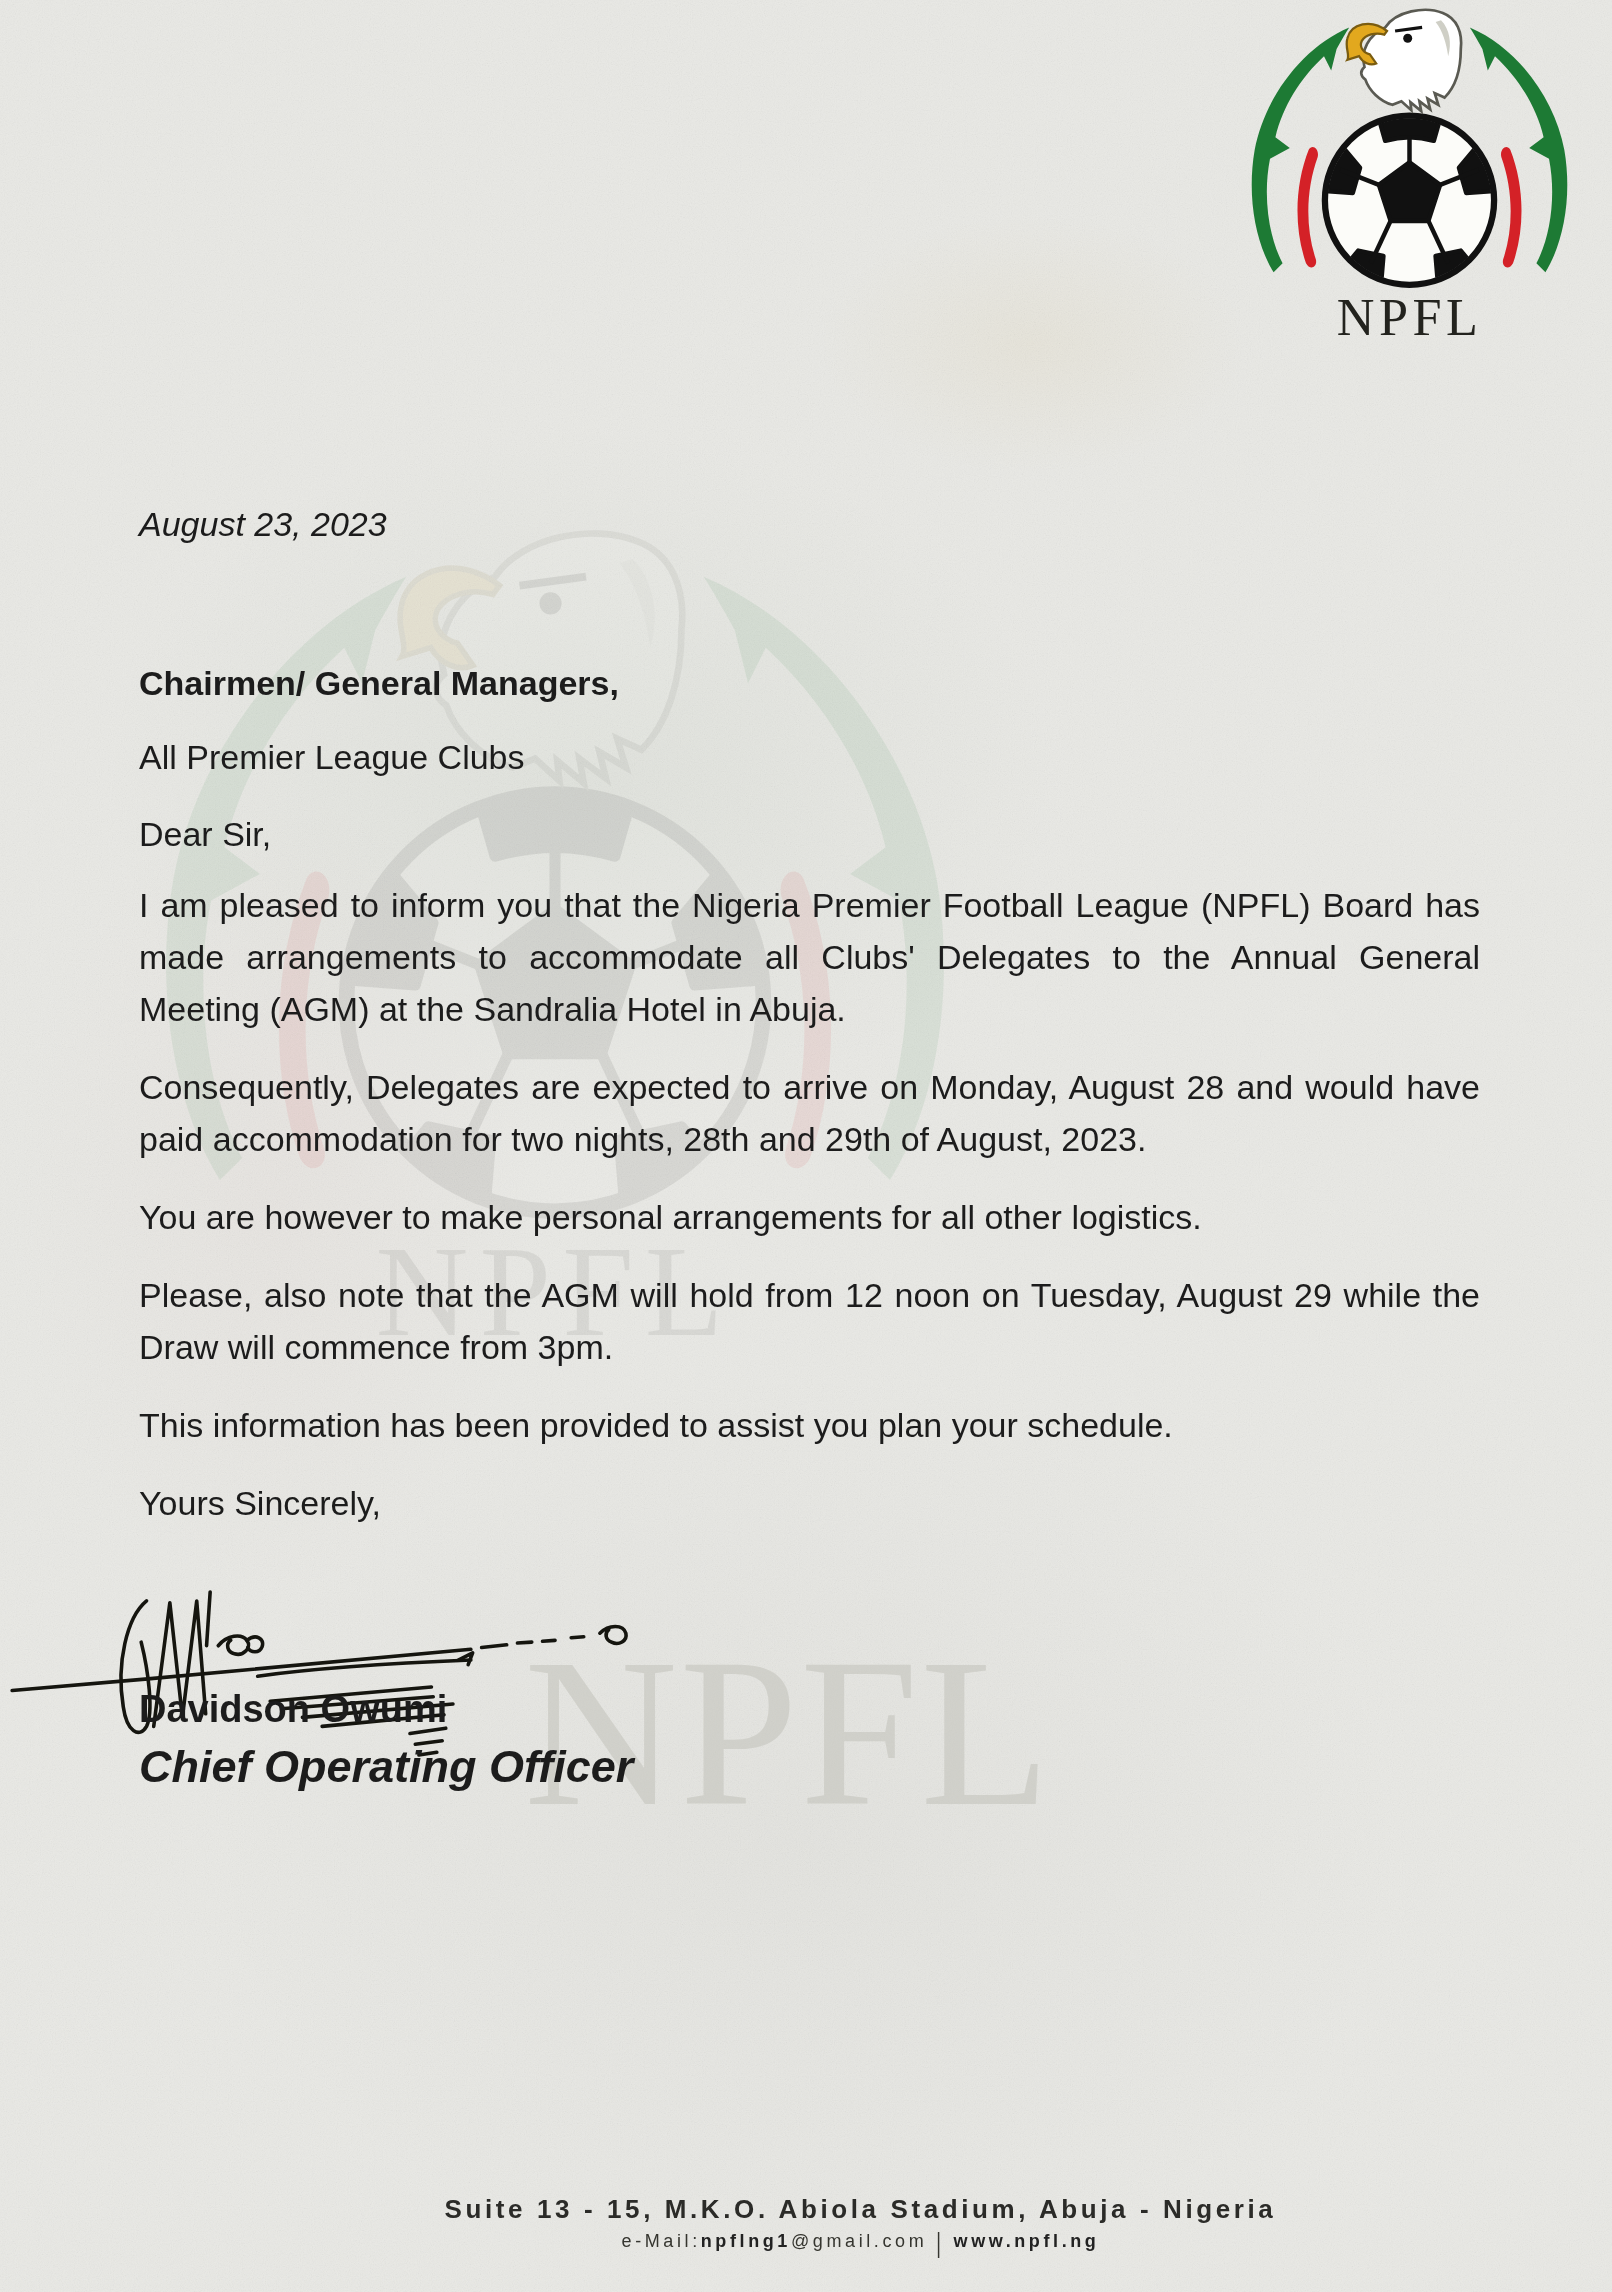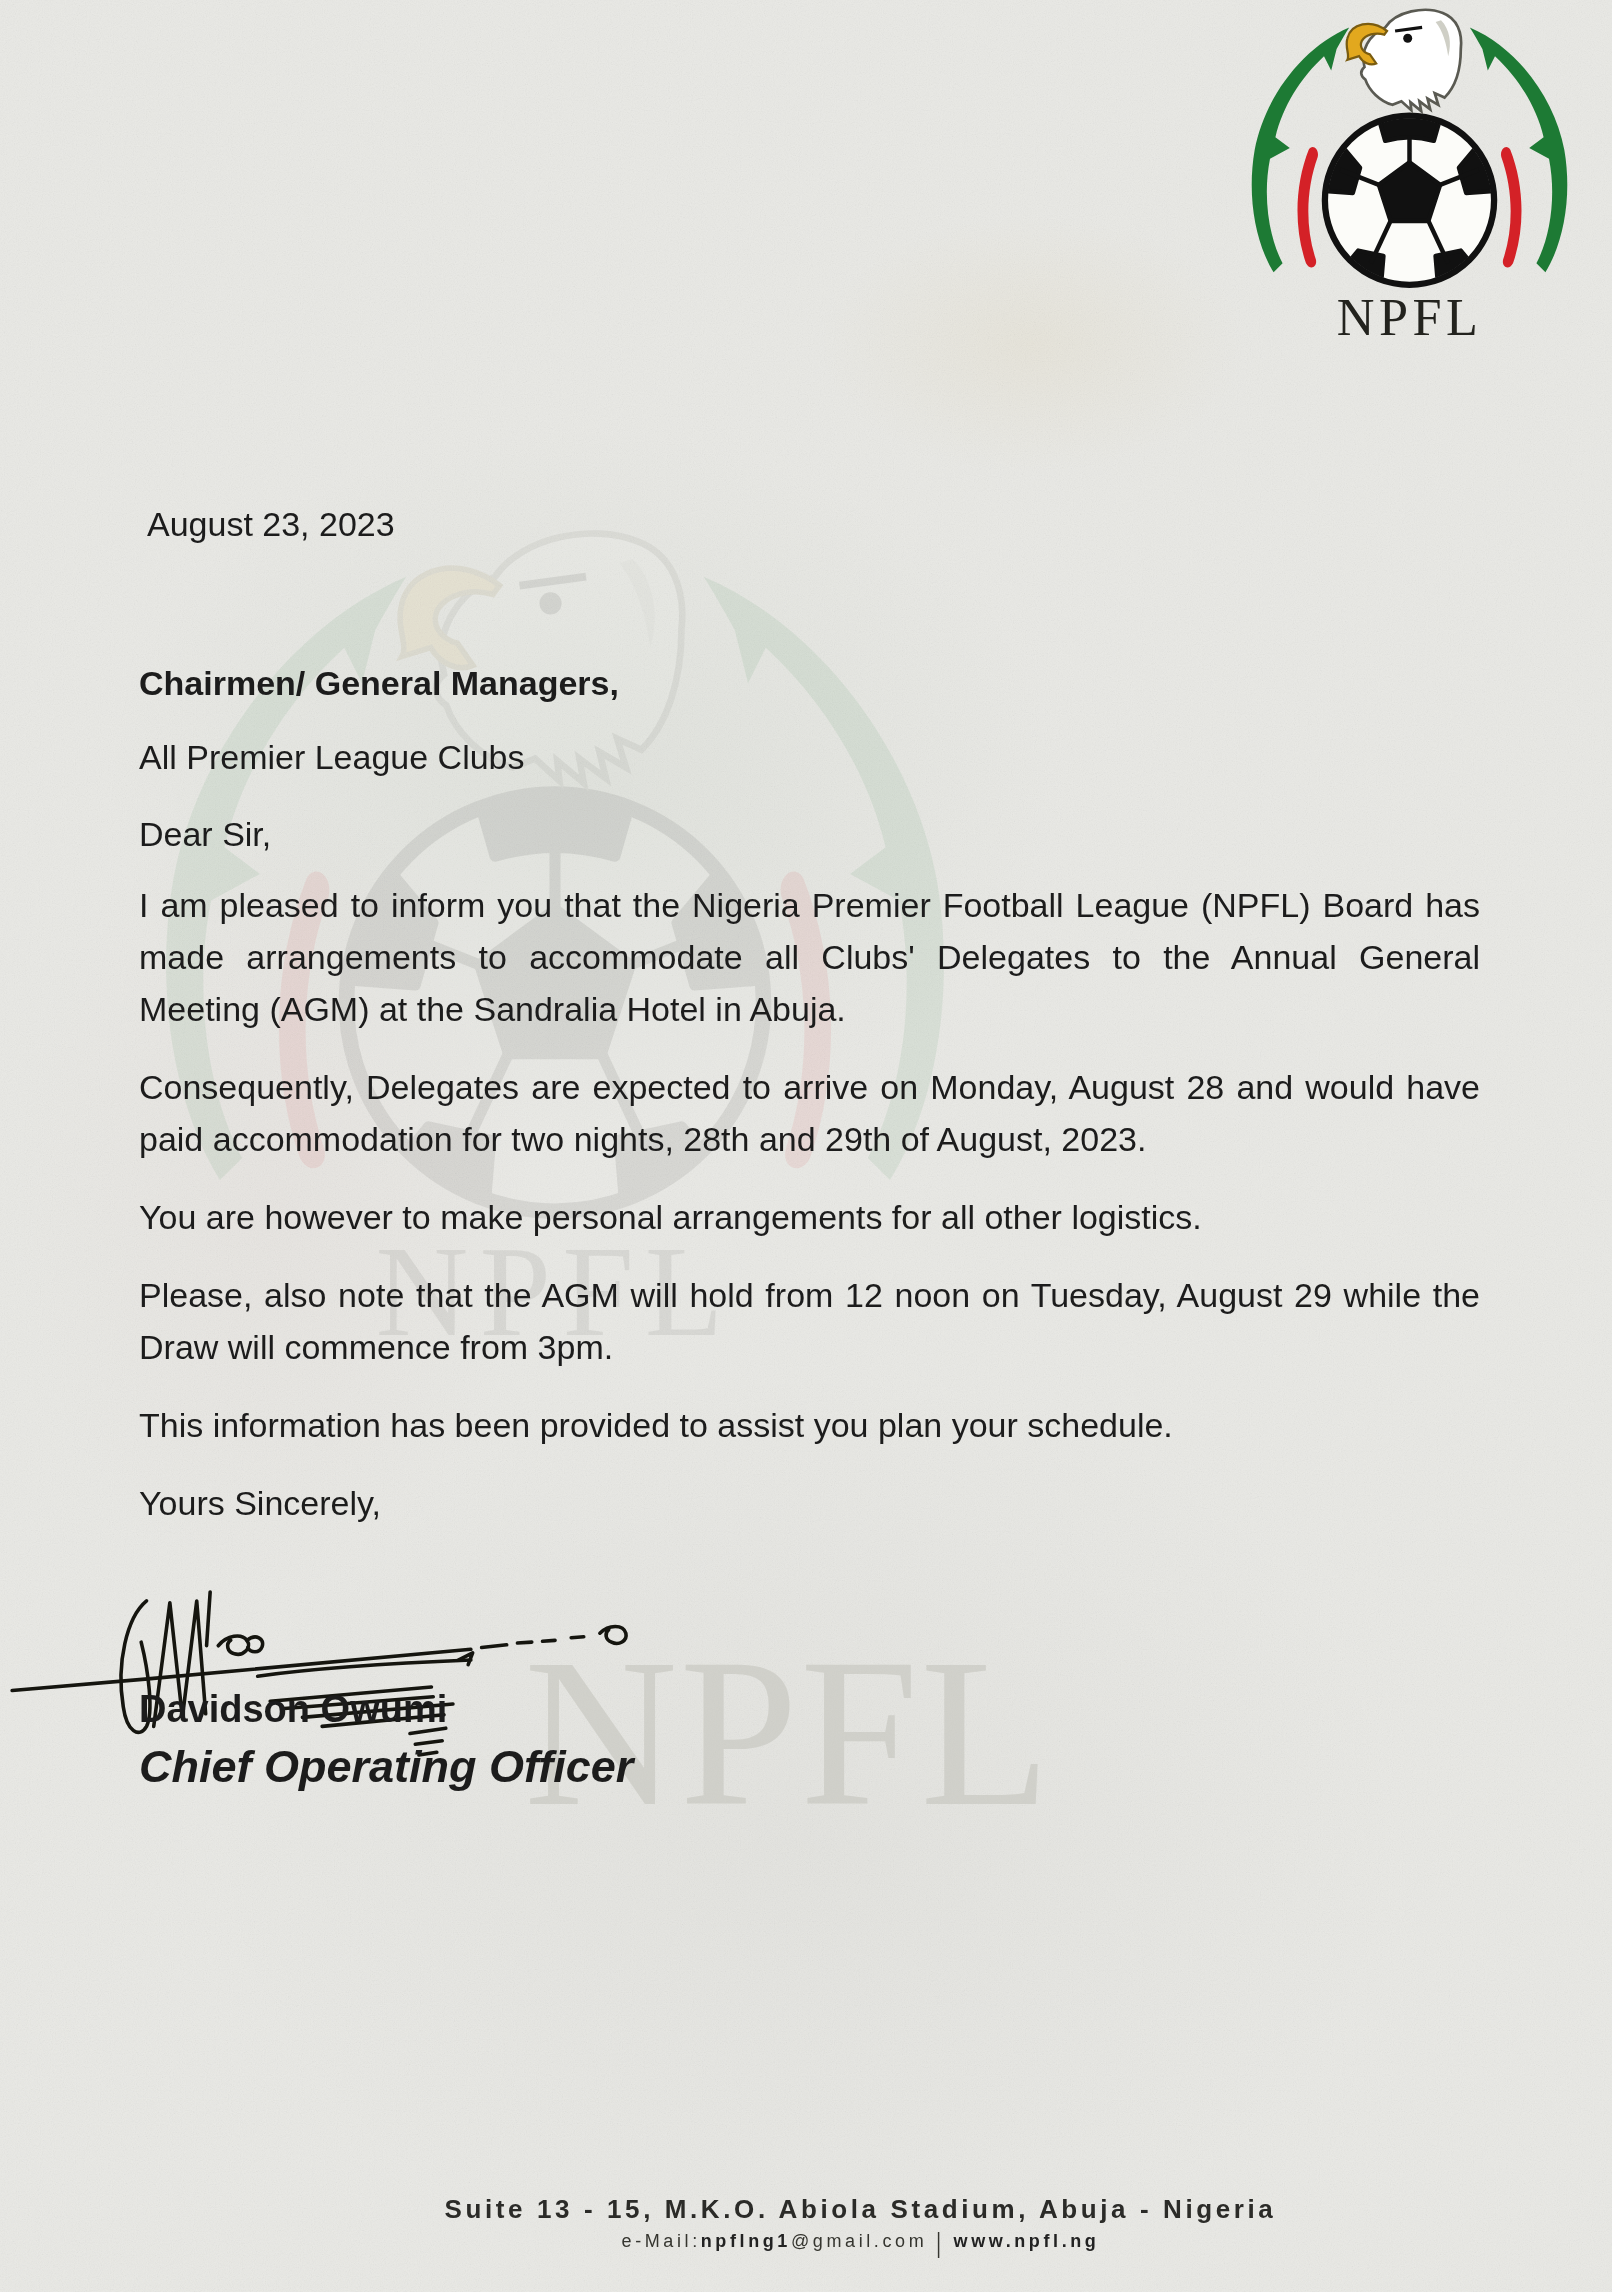--- a/index.html
+++ b/index.html
@@ -15,21 +15,21 @@
   }
   .noise{position:absolute;left:0;top:0;width:100%;height:100%;pointer-events:none;}
   .ghost-logo{position:absolute;left:76px;top:519px;width:958px;height:843px;opacity:0.075;pointer-events:none;}
   .wm-text{
     position:absolute;left:524px;top:1626px;font-family:"Liberation Serif",serif;
     font-size:213px;line-height:1;letter-spacing:1.8px;color:#c2c2ba;opacity:0.55;pointer-events:none;
   }
   .logo{position:absolute;left:1216px;top:3.6px;width:387px;height:342px;}
   .content{position:absolute;left:139px;top:498px;width:1341px;}
   .line{font-size:34px;line-height:52px;}
-  .date{margin:0 0 107px 8px;}
+  .date{margin:0 0 107px 0;font-style:italic;}
   .rec1{font-weight:700;margin:0 0 21.5px 0;}
   .rec2{margin:0 0 25px 0;}
   .sal{margin:0 0 19px 0;}
   .subject{font-weight:700;font-size:31px;line-height:52px;white-space:nowrap;margin:0 0 22.4px 0;}
   .content p{font-size:34px;line-height:52px;text-align:justify;margin:0 0 26px 0;}
   .content p.nojust{text-align:left;}
   .closing{margin:0;}
   .signature{position:absolute;left:4.5px;top:1590px;width:654px;height:193px;}
   .signer-name{position:absolute;left:139px;top:1687px;font-size:38px;line-height:45px;font-weight:700;}
   .signer-title{position:absolute;left:139px;top:1741px;font-size:45px;line-height:52px;font-weight:700;font-style:italic;}

